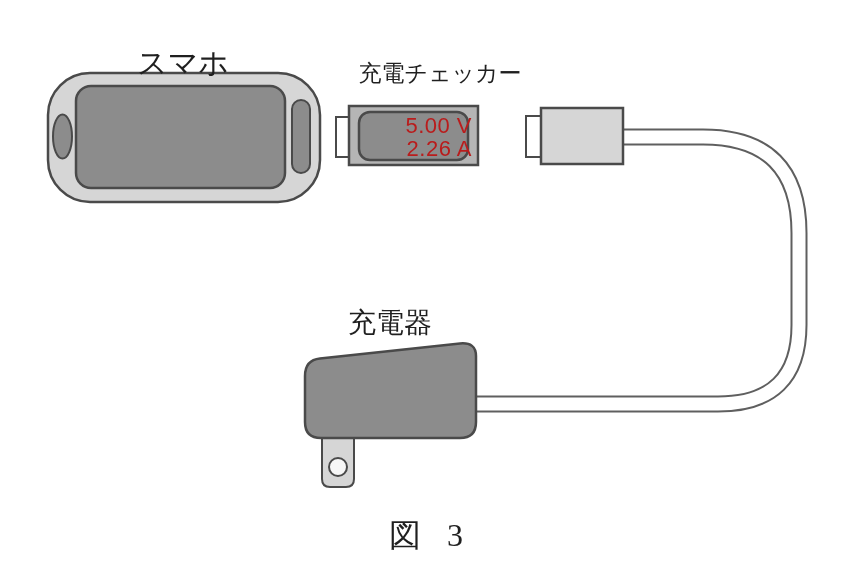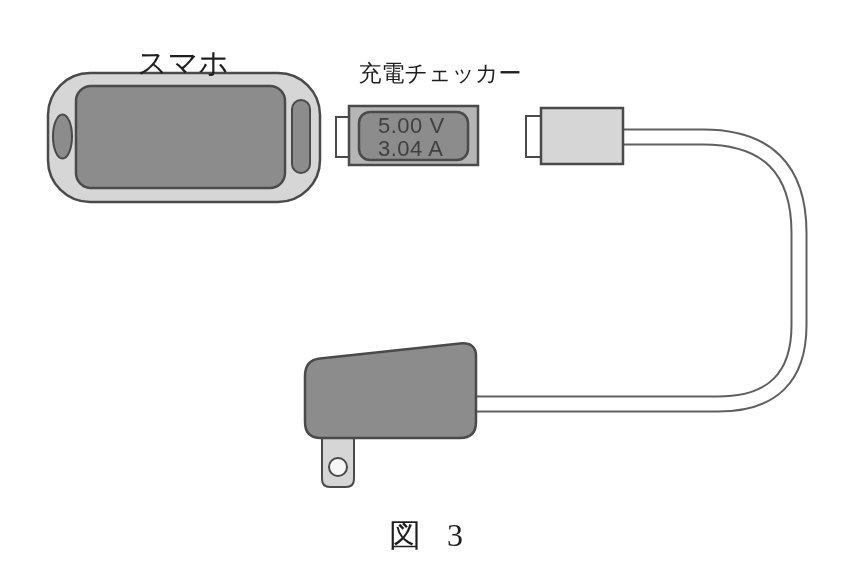--- a/index.html
+++ b/index.html
@@ -30,22 +30,22 @@
   .label-smartphone { left: 103px; top: 30px;  width: 160px; font-size: 30px; margin-top: 13px; }
   .label-checker    { left: 330px; top: 58px;  width: 220px; font-size: 23px; }
   .label-charger    { left: 330px; top: 304px; width: 120px; font-size: 28px; }
   .caption          { left: 356px; top: 514px; width: 140px; font-size: 32px; }
   .caption .cap-prefix { margin-right: 26px; }
   .checker-display-text {
     position: absolute;
     left: 378px;
     top: 114px;
     width: 94px;
-    text-align: left;
-    color: #404040;
+    text-align: right;
+    color: #b91c1c;
     font-family: "Liberation Sans", "DejaVu Sans", sans-serif;
     font-size: 22px;
     line-height: 23px;
     letter-spacing: 0.5px;
   }
 </style>
 </head>
 <body>
 
 <div class="stage">
@@ -79,21 +79,22 @@
       <path d="M 320 358.5 L 460 343.5 Q 476 342 476 356 L 476 422 Q 476 438 460 438 L 321 438 Q 305 438 305 422 L 305 376 Q 305 360 320 358.5 Z" fill="#8c8c8c" stroke="#4a4a4a" stroke-width="2.5"></path>
     </g>
   </svg>
 
   <div class="label label-smartphone">スマホ</div>
 
   <div class="label label-checker">充電チェッカー</div>
 
   <div class="checker-display-text">
     <div>5.00 V</div>
-    <div>3.04 A</div>
+    <div>2.26 A</div>
   </div>
 
+  <div class="label label-charger">充電器</div>
 
   <div class="label caption">
     <span class="cap-prefix">図</span><span>3</span>
   </div>
 
 </div>
 
 </body></html>

